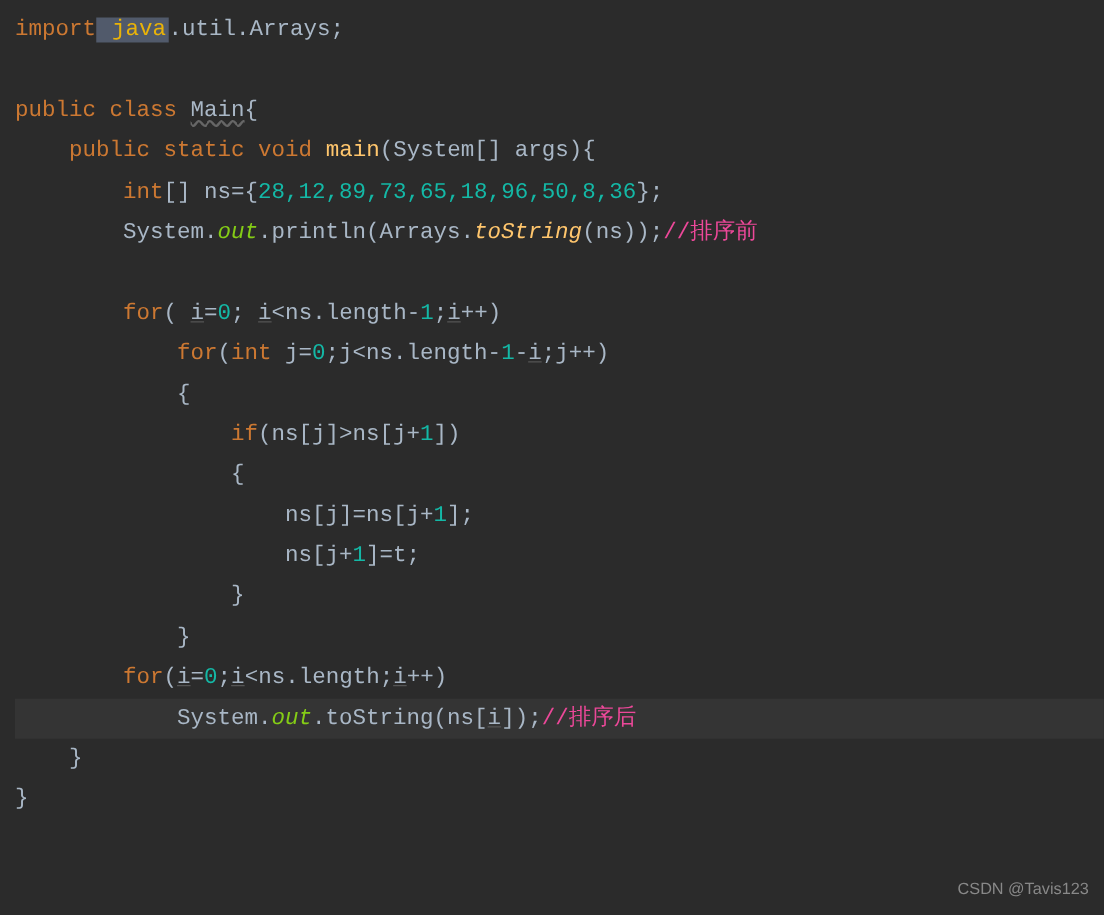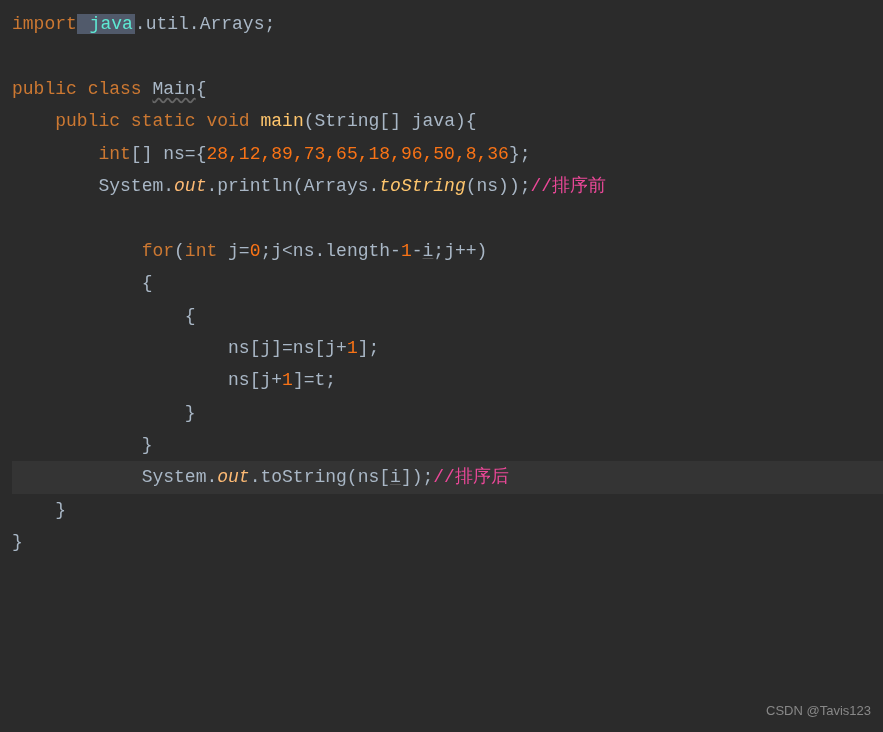--- a/index.html
+++ b/index.html
@@ -10,28 +10,28 @@
       line-height: 1.8;
       color: #a9b7c6;
       width: 883px;
       height: 732px;
       overflow: hidden;
       position: relative;
       padding: 8px 0 0 12px;
     }
     .line { white-space: pre; position: relative; }
     .kw { color: #cc7832; }
-    .num { color: #f97316; }
+    .num { color: #14b8a6; }
     .comment { color: #ec4899; }
     .method { color: #ffc66d; }
-    .field-italic { color: #fdba74; font-style: italic; }
+    .field-italic { color: #84cc16; font-style: italic; }
     .italic-method { font-style: italic; color: #ffc66d; }
     .underline { text-decoration: underline; text-decoration-style: wavy; text-decoration-color: #666; text-underline-offset: 3px; }
     .var-underline { text-decoration: underline; text-decoration-color: #555; text-underline-offset: 2px; }
-    .tab-highlight { background: #515a6b; color: #5eead4; padding: 0 2px; }
+    .tab-highlight { background: #515a6b; color: #eab308; padding: 0 2px; }
     .highlight-line {
       background: rgba(80,80,80,0.25);
       display: inline-block;
       width: 100%;
     }
     .watermark {
       position: absolute;
       bottom: 10px;
       right: 12px;
       color: #888;
@@ -39,29 +39,32 @@
       font-family: sans-serif;
     }
   </style>
 </head>
 <body>
 
 <div>
 <div class="line"><span class="kw">import</span><span class="tab-highlight"> java</span><span>.util.Arrays;</span></div>
 <div class="line">&nbsp;</div>
 <div class="line"><span class="kw">public</span> <span class="kw">class</span> <span class="underline">Main</span><span>{</span></div>
-<div class="line"><span>    </span><span class="kw">public</span> <span class="kw">static</span> <span class="kw">void</span> <span class="method">main</span><span>(String[] java){</span></div>
+<div class="line"><span>    </span><span class="kw">public</span> <span class="kw">static</span> <span class="kw">void</span> <span class="method">main</span><span>(System[] args){</span></div>
 <div class="line"><span>        </span><span class="kw">int</span><span>[] </span><span>ns</span><span>=</span><span>{</span><span class="num">28,12,89,73,65,18,96,50,8,36</span><span>};</span></div>
 <div class="line"><span>        </span><span>System.</span><span class="field-italic">out</span><span>.println(Arrays.</span><span class="italic-method">toString</span><span>(ns));</span><span class="comment">//排序前</span></div>
 <div class="line">&nbsp;</div>
+<div class="line"><span>        </span><span class="kw">for</span><span>( </span><span class="var-underline">i</span><span>=</span><span class="num">0</span><span>; </span><span class="var-underline">i</span><span>&lt;ns.length-</span><span class="num">1</span><span>;</span><span class="var-underline">i</span><span>++)</span></div>
 <div class="line"><span>            </span><span class="kw">for</span><span>(</span><span class="kw">int</span><span> j=</span><span class="num">0</span><span>;j&lt;ns.length-</span><span class="num">1</span><span>-</span><span class="var-underline">i</span><span>;j++)</span></div>
 <div class="line"><span>            </span><span>{</span></div>
+<div class="line"><span>                </span><span class="kw">if</span><span>(ns[j]&gt;ns[j+</span><span class="num">1</span><span>])</span></div>
 <div class="line"><span>                </span><span>{</span></div>
 <div class="line"><span>                    </span><span>ns[j]=ns[j+</span><span class="num">1</span><span>];</span></div>
 <div class="line"><span>                    </span><span>ns[j+</span><span class="num">1</span><span>]=t;</span></div>
 <div class="line"><span>                </span><span>}</span></div>
 <div class="line"><span>            </span><span>}</span></div>
+<div class="line"><span>        </span><span class="kw">for</span><span>(</span><span class="var-underline">i</span><span>=</span><span class="num">0</span><span>;</span><span class="var-underline">i</span><span>&lt;ns.length;</span><span class="var-underline">i</span><span>++)</span></div>
 <div class="line highlight-line"><span>            </span><span>System.</span><span class="field-italic">out</span><span>.toString(ns[</span><span class="var-underline">i</span><span>]);</span><span class="comment">//排序后</span></div>
 <div class="line"><span>    </span><span>}</span></div>
 <div class="line"><span>}</span></div>
 </div>
 
 <div class="watermark">CSDN @Tavis123</div>
 
 </body></html>

